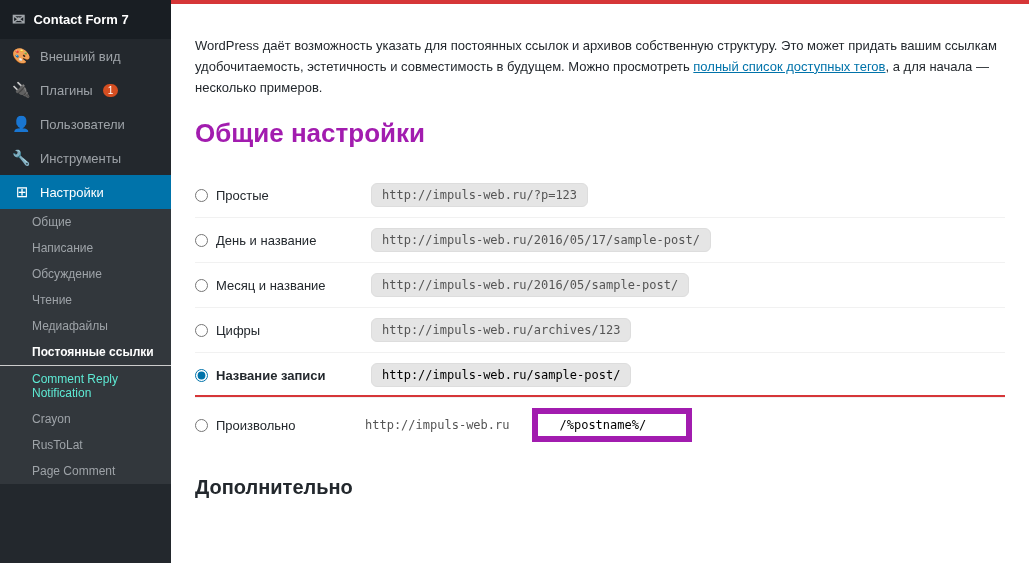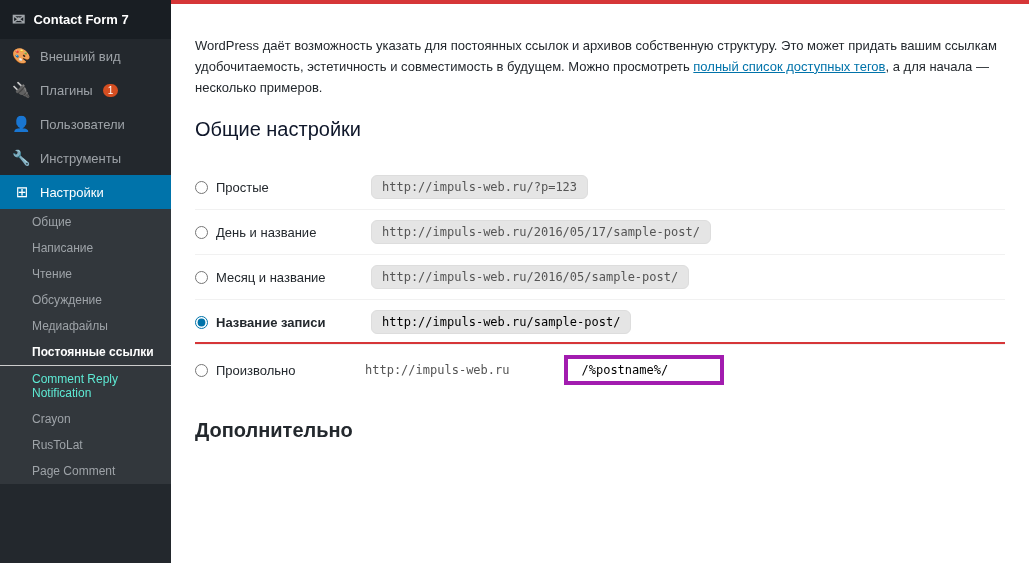--- a/index.html
+++ b/index.html
@@ -74,23 +74,23 @@
       margin-bottom: 16px;
     }
     .intro-text {
       font-size: 13px;
       line-height: 1.6;
       color: #23282d;
       margin-bottom: 20px;
     }
     .intro-text a { color: #0073aa; text-decoration: underline; }
     .section-title {
-      font-size: 20px;
-      font-weight: normal;
-      color: #0f172a;
+      font-size: 26px;
+      font-weight: bold;
+      color: #a21caf;
       margin-bottom: 20px;
       padding-bottom: 4px;
     }
     .permalink-row {
       display: flex;
       align-items: center;
       padding: 10px 0;
       border-bottom: 1px solid #f1f1f1;
       gap: 16px;
     }
@@ -141,26 +141,25 @@
       font-size: 13px;
       color: #23282d;
     }
     .custom-url-static {
       font-size: 12px;
       color: #555;
       font-family: monospace;
       margin-right: 12px;
     }
     .custom-url-input {
-      border: 4px solid #a21caf;
-      padding: 4px 14px;
+      border: 6px solid #a21caf;
+      padding: 4px 22px;
       font-size: 12px;
       font-family: monospace;
       width: 160px;
-      margin-left: 32px;
     }
     .section-title-2 {
       font-size: 20px;
       font-weight: bold;
       color: #23282d;
       margin-top: 24px;
     }
     input[type="radio"] { accent-color: #0073aa; }
   </style>
 </head>
@@ -191,22 +190,22 @@
         <span class="menu-icon">🔧</span>
         <span>Инструменты</span>
       </div>
       <div class="sidebar-menu-item active">
         <span class="menu-icon">⊞</span>
         <span>Настройки</span>
       </div>
       <div class="sidebar-submenu">
         <div class="sidebar-submenu-item">Общие</div>
         <div class="sidebar-submenu-item">Написание</div>
+        <div class="sidebar-submenu-item">Обсуждение</div>
         <div class="sidebar-submenu-item">Чтение</div>
-        <div class="sidebar-submenu-item">Обсуждение</div>
         <div class="sidebar-submenu-item">Медиафайлы</div>
         <div class="sidebar-submenu-item active">Постоянные ссылки</div>
         <div class="sidebar-submenu-item bold">Comment Reply Notification</div>
         <div class="sidebar-submenu-item">Crayon</div>
         <div class="sidebar-submenu-item">RusToLat</div>
         <div class="sidebar-submenu-item">Page Comment</div>
       </div>
     </div>
 </div>
 
@@ -234,20 +233,27 @@
             <span>День и название</span>
           </label>
           <span class="url-display">http://impuls-web.ru/2016/05/17/sample-post/</span>
         </div>
         <div class="permalink-row">
           <label>
             <input type="radio" name="permalink" style="">
             <span>Месяц и название</span>
           </label>
           <span class="url-display">http://impuls-web.ru/2016/05/sample-post/</span>
+        </div>
+        <div class="permalink-row">
+          <label>
+            <input type="radio" name="permalink" style="">
+            <span>Цифры</span>
+          </label>
+          <span class="url-display">http://impuls-web.ru/archives/123</span>
         </div>
         <div class="permalink-row active-row">
           <label class="bold-label">
             <input type="radio" name="permalink" checked="" style="">
             <span>Название записи</span>
           </label>
           <span class="url-display">http://impuls-web.ru/sample-post/</span>
         </div>
       </div>
 

